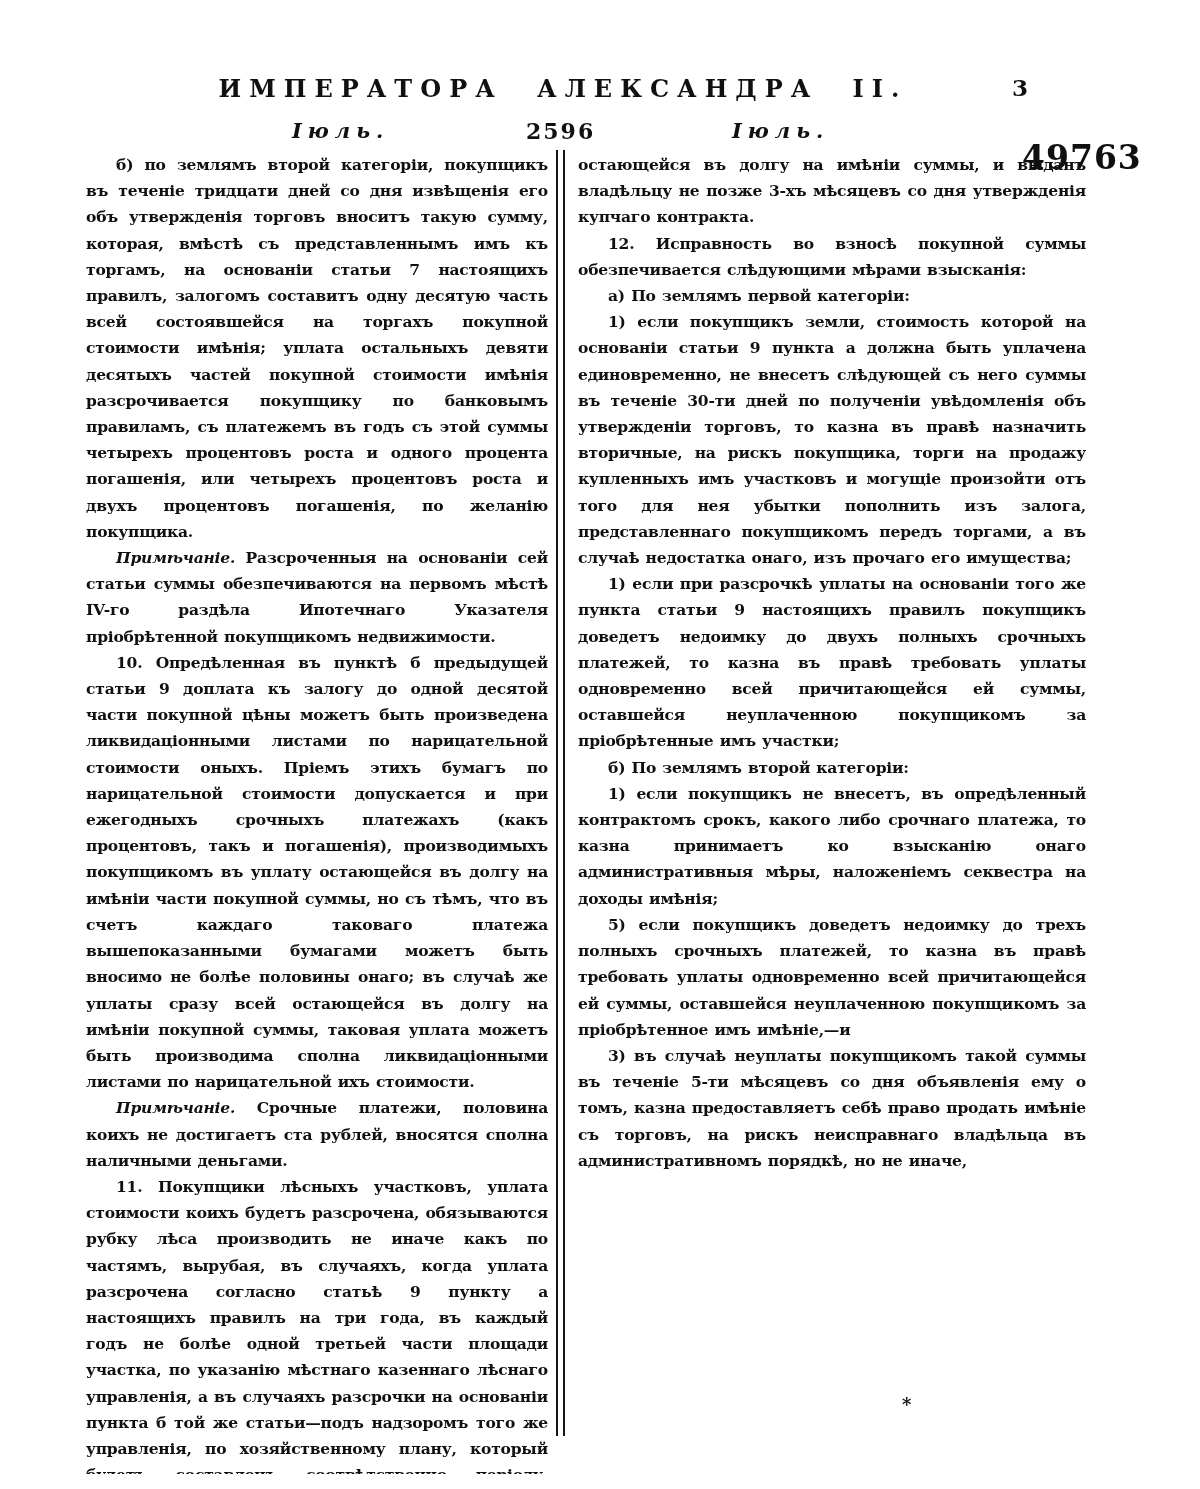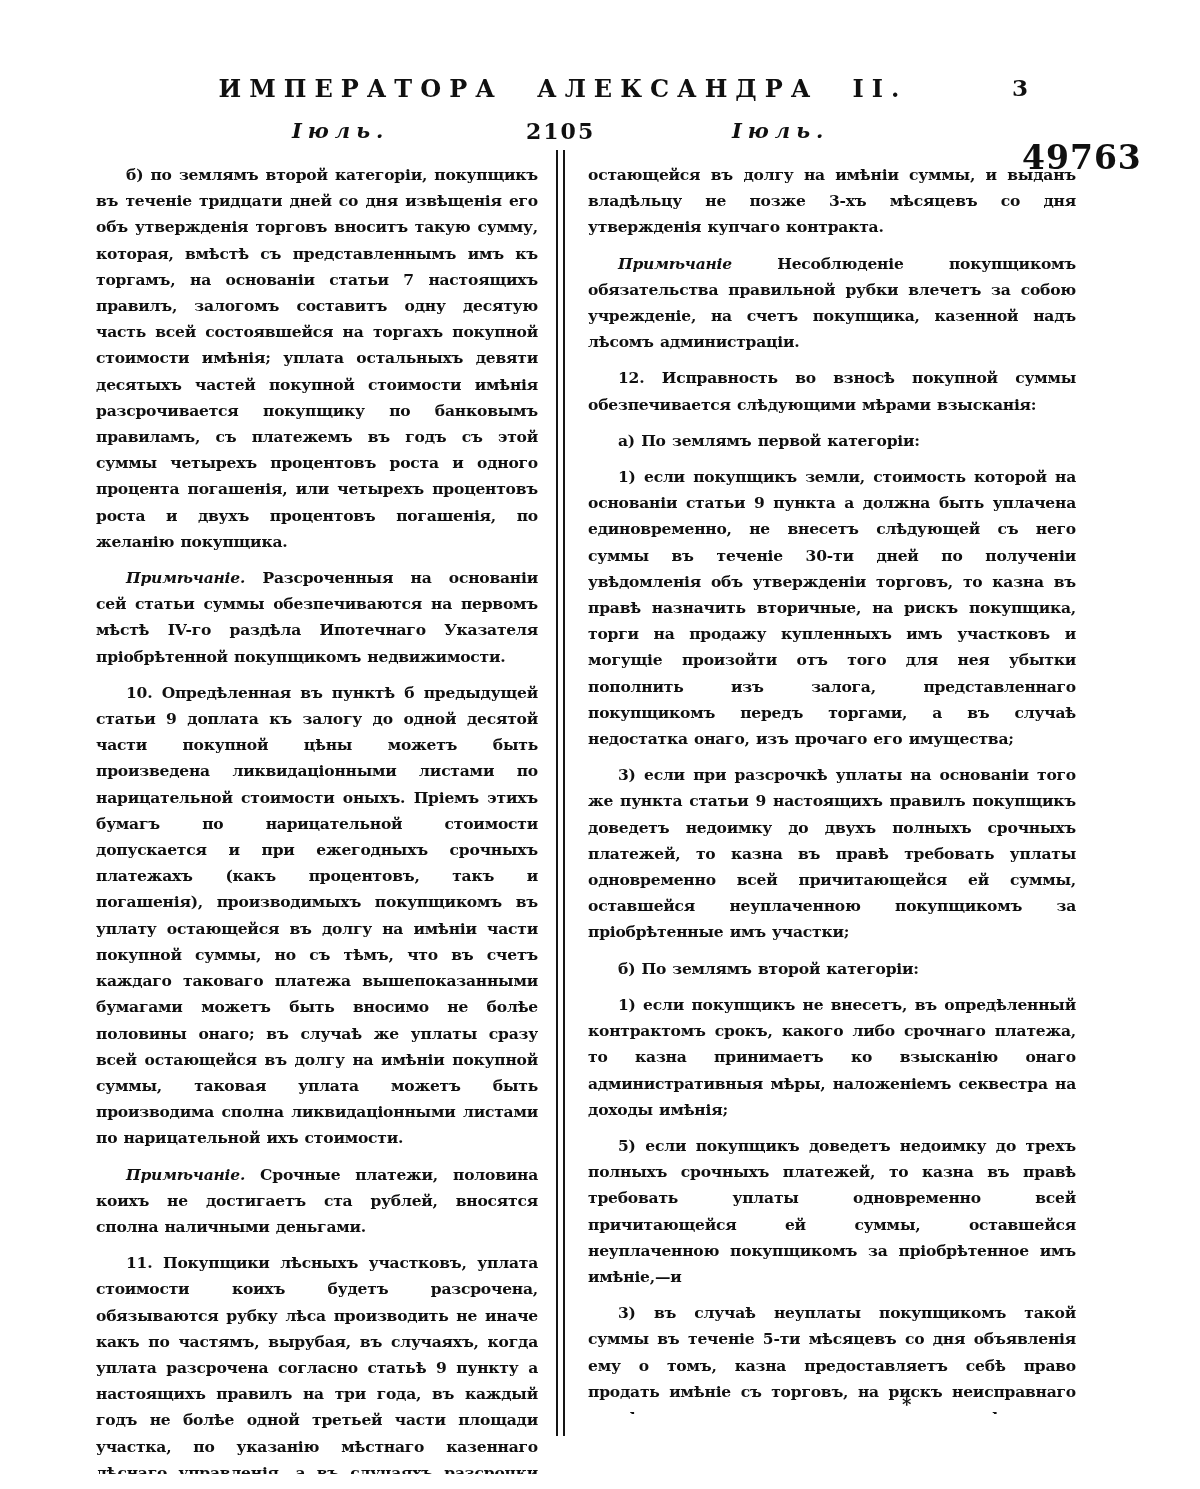--- a/index.html
+++ b/index.html
@@ -47,21 +47,21 @@
   }
   .column-left  { left: 86px;  width: 462px; height: 1322px; }
   .column-right { left: 578px; width: 508px; height: 1262px; }
   .divider {
     position: absolute; left: 556px; top: 150px;
     width: 5px; height: 1286px;
     border-left: 2px solid #151515;
     border-right: 2px solid #151515;
   }
   .para {
-    margin: 10px;
+    margin: 0;
     text-align: justify;
     text-indent: 30px;
     font-size: 15.5px;
     line-height: 26.2px;
     font-weight: bold;
     letter-spacing: -0.2px;
     word-spacing: 1px;
   }
   .para.no-indent { text-indent: 0; }
   .note-lead { font-weight: bold; font-style: italic; }
@@ -72,41 +72,40 @@
 </style>
 </head>
 <body>
 
 <div class="page">
 
   <div class="title">ИМПЕРАТОРА АЛЕКСАНДРА II.</div>
   <div class="page-number">3</div>
 
   <div class="month-left">Іюль.</div>
-  <div class="year">2105</div>
+  <div class="year">2596</div>
   <div class="month-right">Іюль.</div>
 
   <div class="doc-number">49763</div>
 
   <div class="divider"></div>
 
   <div class="column column-left">
       <p class="para">б) по землямъ второй категоріи, покупщикъ въ теченіе тридцати дней со дня извѣщенія его объ утвержденія торговъ вноситъ такую сумму, которая, вмѣстѣ съ представленнымъ имъ къ торгамъ, на основаніи статьи 7 настоящихъ правилъ, залогомъ составитъ одну десятую часть всей состоявшейся на торгахъ покупной стоимости имѣнія; уплата остальныхъ девяти десятыхъ частей покупной стоимости имѣнія разсрочивается покупщику по банковымъ правиламъ, съ платежемъ въ годъ съ этой суммы четырехъ процентовъ роста и одного процента погашенія, или четырехъ процентовъ роста и двухъ процентовъ погашенія, по желанію покупщика.</p>
       <p class="para"><i class="note-lead">Примѣчаніе. </i>Разсроченныя на основаніи сей статьи суммы обезпечиваются на первомъ мѣстѣ IV-го раздѣла Ипотечнаго Указателя пріобрѣтенной покупщикомъ недвижимости.</p>
       <p class="para">10. Опредѣленная въ пунктѣ б предыдущей статьи 9 доплата къ залогу до одной десятой части покупной цѣны можетъ быть произведена ликвидаціонными листами по нарицательной стоимости оныхъ. Пріемъ этихъ бумагъ по нарицательной стоимости допускается и при ежегодныхъ срочныхъ платежахъ (какъ процентовъ, такъ и погашенія), производимыхъ покупщикомъ въ уплату остающейся въ долгу на имѣніи части покупной суммы, но съ тѣмъ, что въ счетъ каждаго таковаго платежа вышепоказанными бумагами можетъ быть вносимо не болѣе половины онаго; въ случаѣ же уплаты сразу всей остающейся въ долгу на имѣніи покупной суммы, таковая уплата можетъ быть производима сполна ликвидаціонными листами по нарицательной ихъ стоимости.</p>
       <p class="para"><i class="note-lead">Примѣчаніе. </i>Срочные платежи, половина коихъ не достигаетъ ста рублей, вносятся сполна наличными деньгами.</p>
       <p class="para">11. Покупщики лѣсныхъ участковъ, уплата стоимости коихъ будетъ разсрочена, обязываются рубку лѣса производить не иначе какъ по частямъ, вырубая, въ случаяхъ, когда уплата разсрочена согласно статьѣ 9 пункту а настоящихъ правилъ на три года, въ каждый годъ не болѣе одной третьей части площади участка, по указанію мѣстнаго казеннаго лѣснаго управленія, а въ случаяхъ разсрочки на основаніи пункта б той же статьи—подъ надзоромъ того же управленія, по хозяйственному плану, который будетъ составленъ соотвѣтственно періоду, опредѣленному, по желанію покупщика, на основаніи статьи 9 пункта б, для погашенія</p>
     </div>
   <div class="column column-right">
       <p class="para no-indent">остающейся въ долгу на имѣніи суммы, и выданъ владѣльцу не позже 3-хъ мѣсяцевъ со дня утвержденія купчаго контракта.</p>
-      <p class="para"><i class="note-lead">Примѣчаніе </i>Несоблюденіе покупщикомъ обязательства правильной рубки влечетъ за собою учрежденіе, на счетъ покупщика, казенной надъ лѣсомъ администраціи.</p>
       <p class="para">12. Исправность во взносѣ покупной суммы обезпечивается слѣдующими мѣрами взысканія:</p>
       <p class="para">а) По землямъ первой категоріи:</p>
       <p class="para">1) если покупщикъ земли, стоимость которой на основаніи статьи 9 пункта а должна быть уплачена единовременно, не внесетъ слѣдующей съ него суммы въ теченіе 30-ти дней по полученіи увѣдомленія объ утвержденіи торговъ, то казна въ правѣ назначить вторичные, на рискъ покупщика, торги на продажу купленныхъ имъ участковъ и могущіе произойти отъ того для нея убытки пополнить изъ залога, представленнаго покупщикомъ передъ торгами, а въ случаѣ недостатка онаго, изъ прочаго его имущества;</p>
-      <p class="para">3) если при разсрочкѣ уплаты на основаніи того же пункта статьи 9 настоящихъ правилъ покупщикъ доведетъ недоимку до двухъ полныхъ срочныхъ платежей, то казна въ правѣ требовать уплаты одновременно всей причитающейся ей суммы, оставшейся неуплаченною покупщикомъ за пріобрѣтенные имъ участки;</p>
+      <p class="para">1) если при разсрочкѣ уплаты на основаніи того же пункта статьи 9 настоящихъ правилъ покупщикъ доведетъ недоимку до двухъ полныхъ срочныхъ платежей, то казна въ правѣ требовать уплаты одновременно всей причитающейся ей суммы, оставшейся неуплаченною покупщикомъ за пріобрѣтенные имъ участки;</p>
       <p class="para">б) По землямъ второй категоріи:</p>
       <p class="para">1) если покупщикъ не внесетъ, въ опредѣленный контрактомъ срокъ, какого либо срочнаго платежа, то казна принимаетъ ко взысканію онаго административныя мѣры, наложеніемъ секвестра на доходы имѣнія;</p>
       <p class="para">5) если покупщикъ доведетъ недоимку до трехъ полныхъ срочныхъ платежей, то казна въ правѣ требовать уплаты одновременно всей причитающейся ей суммы, оставшейся неуплаченною покупщикомъ за пріобрѣтенное имъ имѣніе,—и</p>
       <p class="para">3) въ случаѣ неуплаты покупщикомъ такой суммы въ теченіе 5-ти мѣсяцевъ со дня объявленія ему о томъ, казна предоставляетъ себѣ право продать имѣніе съ торговъ, на рискъ неисправнаго владѣльца въ административномъ порядкѣ, но не иначе,</p>
     </div>
 
   <div class="footnote-mark">*</div>
 
 </div>
 

